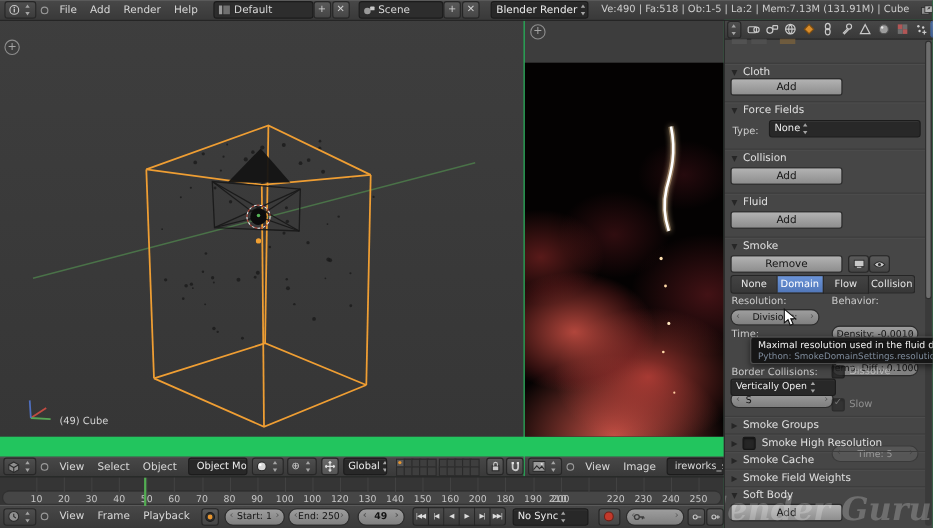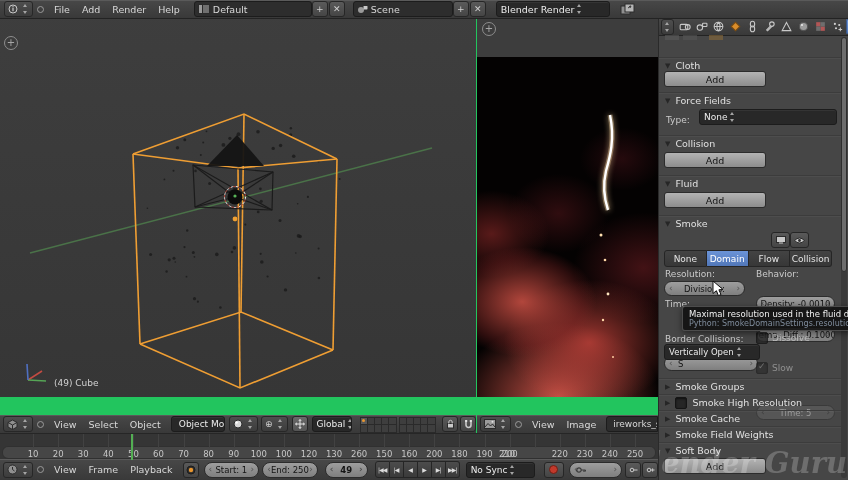--- a/index.html
+++ b/index.html
@@ -110,20 +110,21 @@
           <rect x="6.5" y="2" width="4" height="3.4" rx="0.6" fill="#c9c9c9"></rect>
         </svg>
       <span>Scene</span>
     </span>
     <span class="sq">+</span>
     <span class="sq" style="margin-left:1px">✕</span>
     <span class="dd" style="width:104px;margin-left:10px">
       <span>Blender Render</span>
       <span class="ud"></span>
     </span>
+    <span style="margin-left:12px;font-size:9px;color:#cdcdcd;white-space:nowrap">Ve:490 | Fa:518 | Ob:1-5 | La:2 | Mem:7.13M (131.91M) | Cube</span>
     <svg width="15" height="13" viewBox="0 0 15 13" style="margin-left:10px">
         <rect x="1" y="3" width="9" height="8" fill="#8f8f8f" stroke="#2c2c2c"></rect>
         <rect x="5" y="1" width="9" height="8" fill="#b5b5b5" stroke="#2c2c2c"></rect>
         <path d="M8 5 L11 3 M11 3 L10 5 M11 3 L9 3.6" stroke="#3a3a3a" fill="none"></path>
       </svg>
   </div>
 
   <div class="abs" style="left:0;top:18;width:476px;height:397px;background:linear-gradient(#3e3e3e,#363636);overflow:hidden">
     <svg width="476" height="397" viewBox="0 0 476 397" style="position:absolute;left:0;top:0">
 
@@ -473,20 +474,23 @@
         <span class="plabel">Fluid</span>
       </div>
       <div class="btn-light abs" style="left:5px;top:157px;width:100px">
           <span>Add</span>
         </div>
 
       <div class="prow" style="top:180px;position:absolute;left:0;right:8px">
         <span class="tri">▼</span>
         <span class="plabel">Smoke</span>
       </div>
+      <div class="btn-light abs" style="left:5px;top:197px;width:100px">
+          <span>Remove</span>
+        </div>
       <span class="sq abs" style="left:112px;top:197px;width:17px">
         <svg width="10" height="8" viewBox="0 0 10 8">
             <rect x="0.5" y="0.5" width="9" height="6" fill="#c9c9c9" stroke="#2b2b2b"></rect>
             <rect x="3" y="6.5" width="4" height="1" fill="#c9c9c9"></rect>
           </svg>
       </span>
       <span class="sq abs" style="left:131px;top:197px;width:17px">
         <svg width="11" height="7" viewBox="0 0 11 7">
             <path d="M0.5 3.5 Q5.5 -1.5 10.5 3.5 Q5.5 8.5 0.5 3.5 Z" fill="#c9c9c9" stroke="#2b2b2b"></path>
             <circle cx="5.5" cy="3.5" r="1.4" fill="#2b2b2b"></circle>
@@ -598,21 +602,21 @@
       <span class="ticklabel" style="left: 233.72px;">90</span>
       <div class="tickline" style="left: 258.8px;"></div>
       <span class="ticklabel" style="left: 258.8px;">100</span>
       <div class="tickline" style="left: 283.88px;"></div>
       <span class="ticklabel" style="left: 283.88px;">100</span>
       <div class="tickline" style="left: 308.96px;"></div>
       <span class="ticklabel" style="left: 308.96px;">120</span>
       <div class="tickline" style="left: 334.04px;"></div>
       <span class="ticklabel" style="left: 334.04px;">130</span>
       <div class="tickline" style="left: 359.12px;"></div>
-      <span class="ticklabel" style="left: 359.12px;">260</span>
+      <span class="ticklabel" style="left: 359.12px;">140</span>
       <div class="tickline" style="left: 384.2px;"></div>
       <span class="ticklabel" style="left: 384.2px;">150</span>
       <div class="tickline" style="left: 409.28px;"></div>
       <span class="ticklabel" style="left: 409.28px;">160</span>
       <div class="tickline" style="left: 434.36px;"></div>
       <span class="ticklabel" style="left: 434.36px;">200</span>
       <div class="tickline" style="left: 459.44px;"></div>
       <span class="ticklabel" style="left: 459.44px;">180</span>
       <div class="tickline" style="left: 484.52px;"></div>
       <span class="ticklabel" style="left: 484.52px;">190</span>

